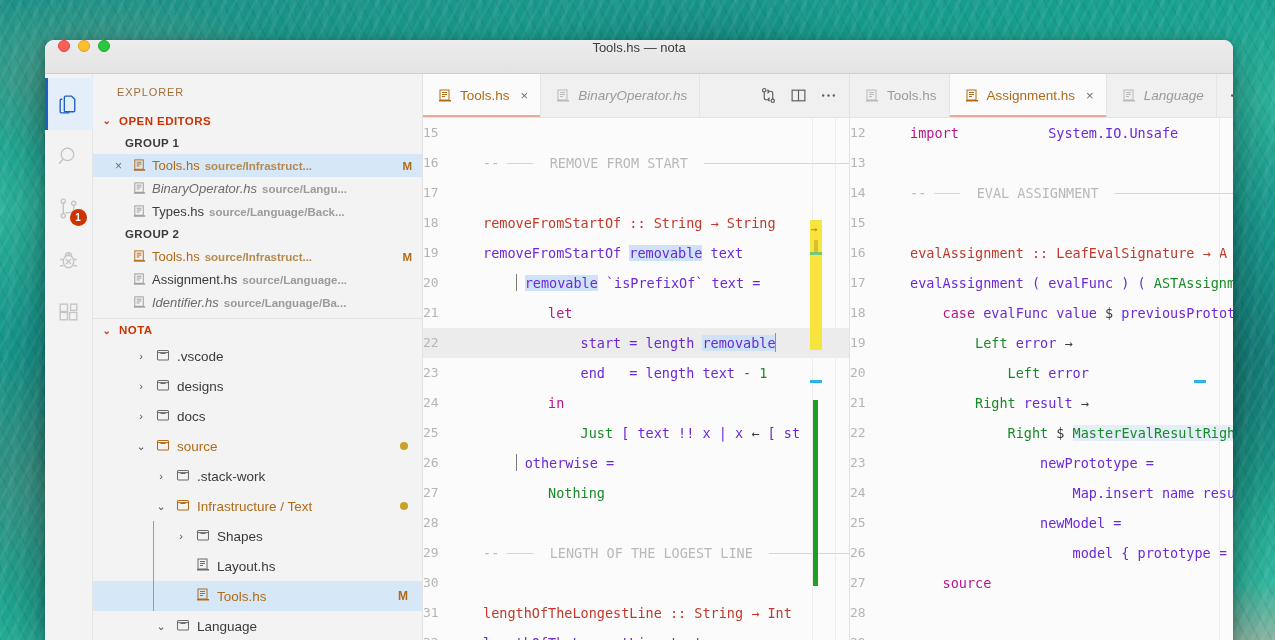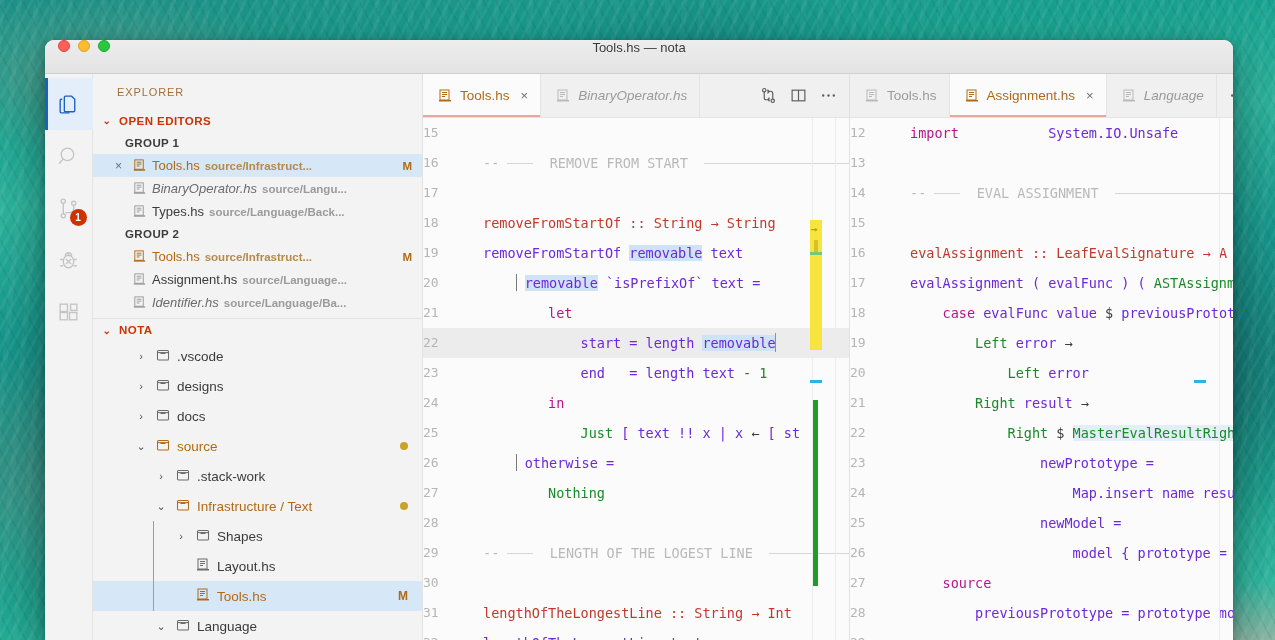--- a/index.html
+++ b/index.html
@@ -620,21 +620,21 @@
             <div class="cl"><span class="ln">18</span><span class="src"><span class="">    </span><span class="t-kw">case</span><span class="t-id"> evalFunc value </span><span class="t-op">$</span><span class="t-id"> previousProtot</span></span></div>
             <div class="cl"><span class="ln">19</span><span class="src"><span class="">        </span><span class="t-ctor">Left</span><span class="t-id"> error </span><span class="t-op">→</span></span></div>
             <div class="cl"><span class="ln">20</span><span class="src"><span class="">            </span><span class="t-ctor">Left</span><span class="t-id"> error</span></span></div>
             <div class="cl"><span class="ln">21</span><span class="src"><span class="">        </span><span class="t-ctor">Right</span><span class="t-id"> result </span><span class="t-op">→</span></span></div>
             <div class="cl"><span class="ln">22</span><span class="src"><span class="">            </span><span class="t-ctor">Right</span><span class=""> </span><span class="t-op">$</span><span class=""> </span><span class="t-ctor t-selg">MasterEvalResultRigh</span></span></div>
             <div class="cl"><span class="ln">23</span><span class="src"><span class="">                </span><span class="t-id">newPrototype =</span></span></div>
             <div class="cl"><span class="ln">24</span><span class="src"><span class="">                    </span><span class="t-id">Map.insert name resu</span></span></div>
             <div class="cl"><span class="ln">25</span><span class="src"><span class="">                </span><span class="t-id">newModel =</span></span></div>
             <div class="cl"><span class="ln">26</span><span class="src"><span class="">                    </span><span class="t-id">model { prototype =</span></span></div>
             <div class="cl"><span class="ln">27</span><span class="src"><span class="">    </span><span class="t-kw">source</span></span></div>
-            <div class="cl"><span class="ln">28</span><span class="src"><span class="">        </span><span class="t-id">previousPrototype = prototype mo</span></span></div>
+            <div class="cl"><span class="ln">28</span></div>
             <div class="cl"><span class="ln">29</span><span class="src"></span></div>
             <div class="ruler">
               <div class="mark-blue" style="top:262px"></div>
             </div>
             <div class="scrollslot"></div>
           </div>
       </div>
 
     </div>
   </div>

